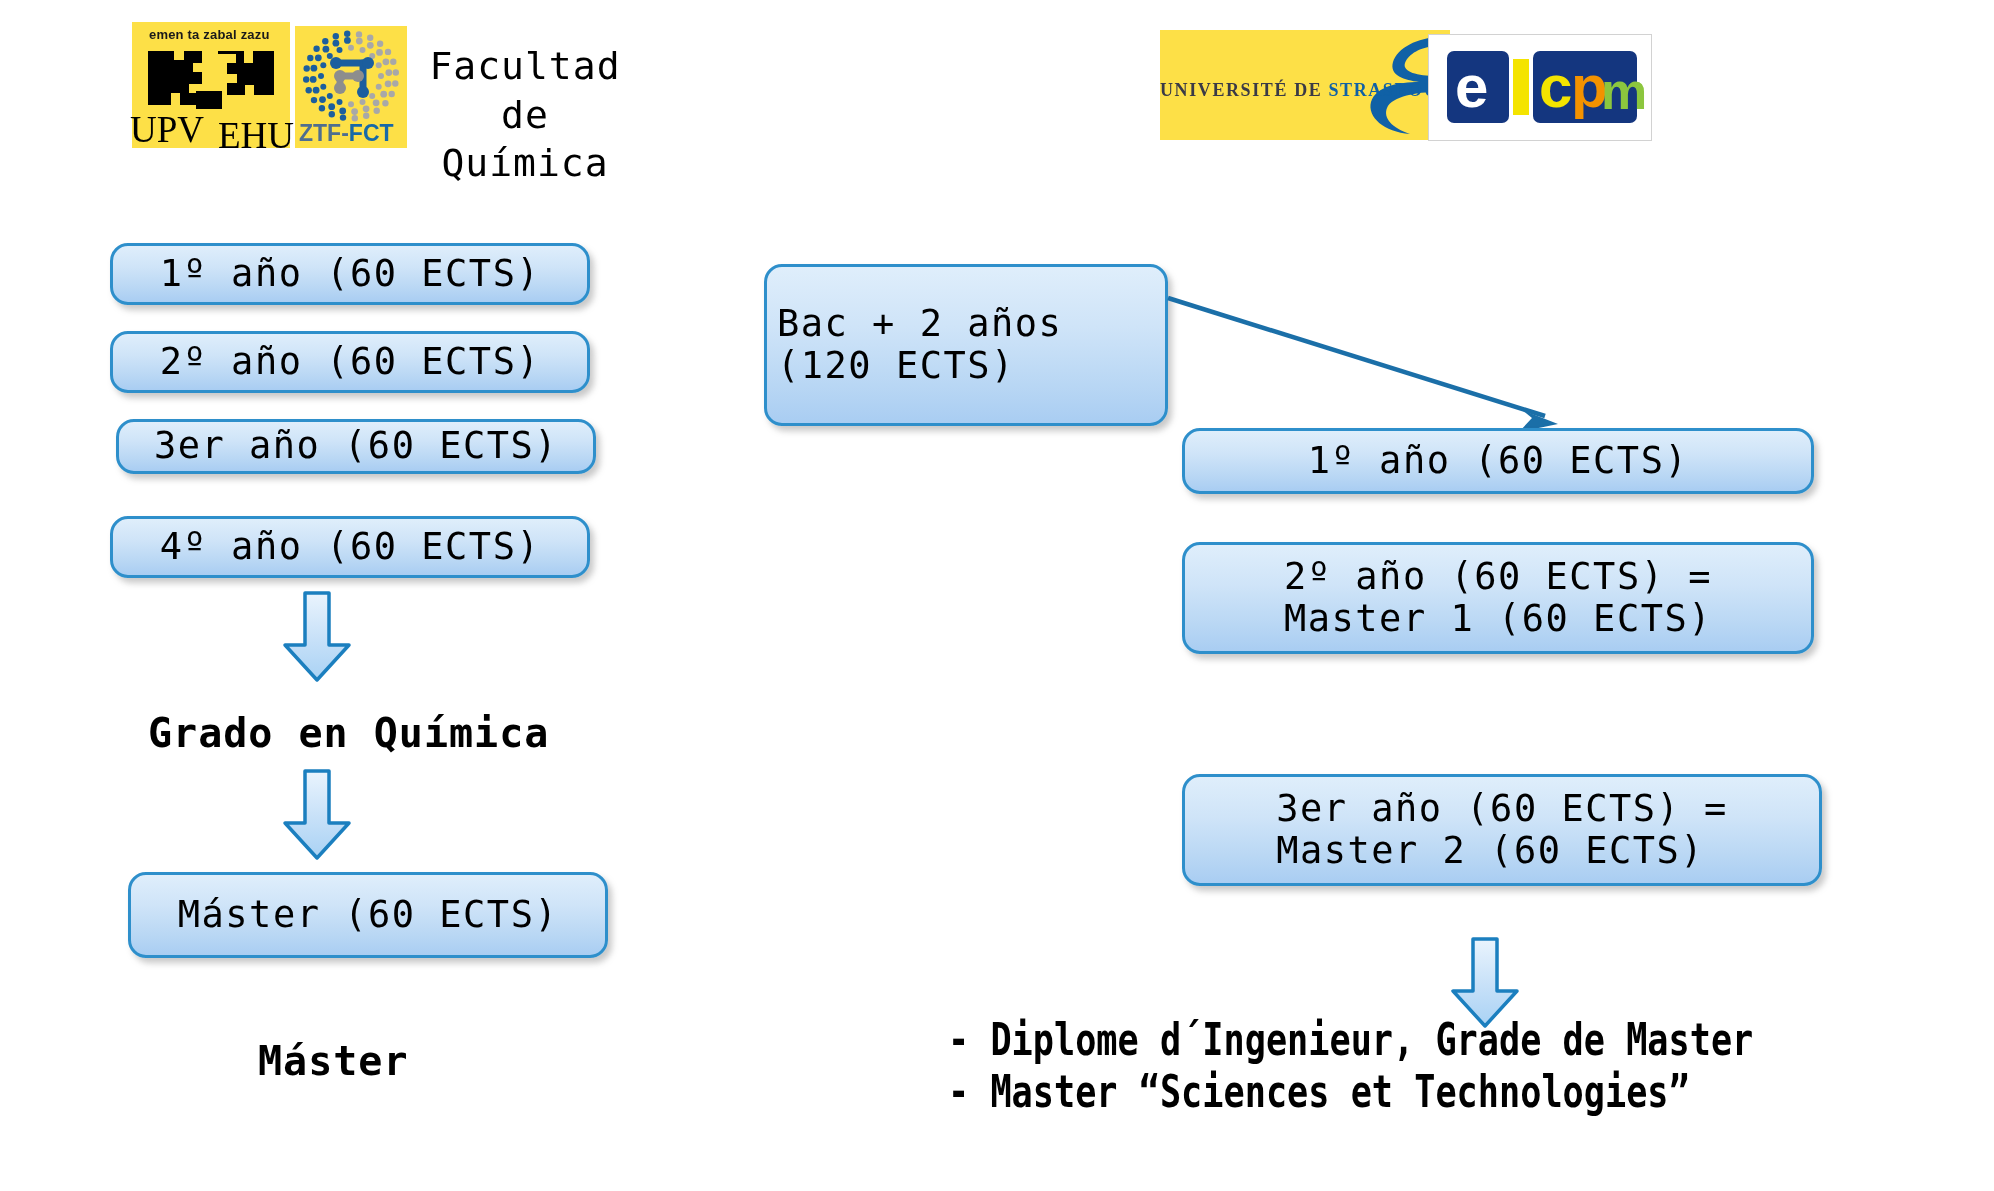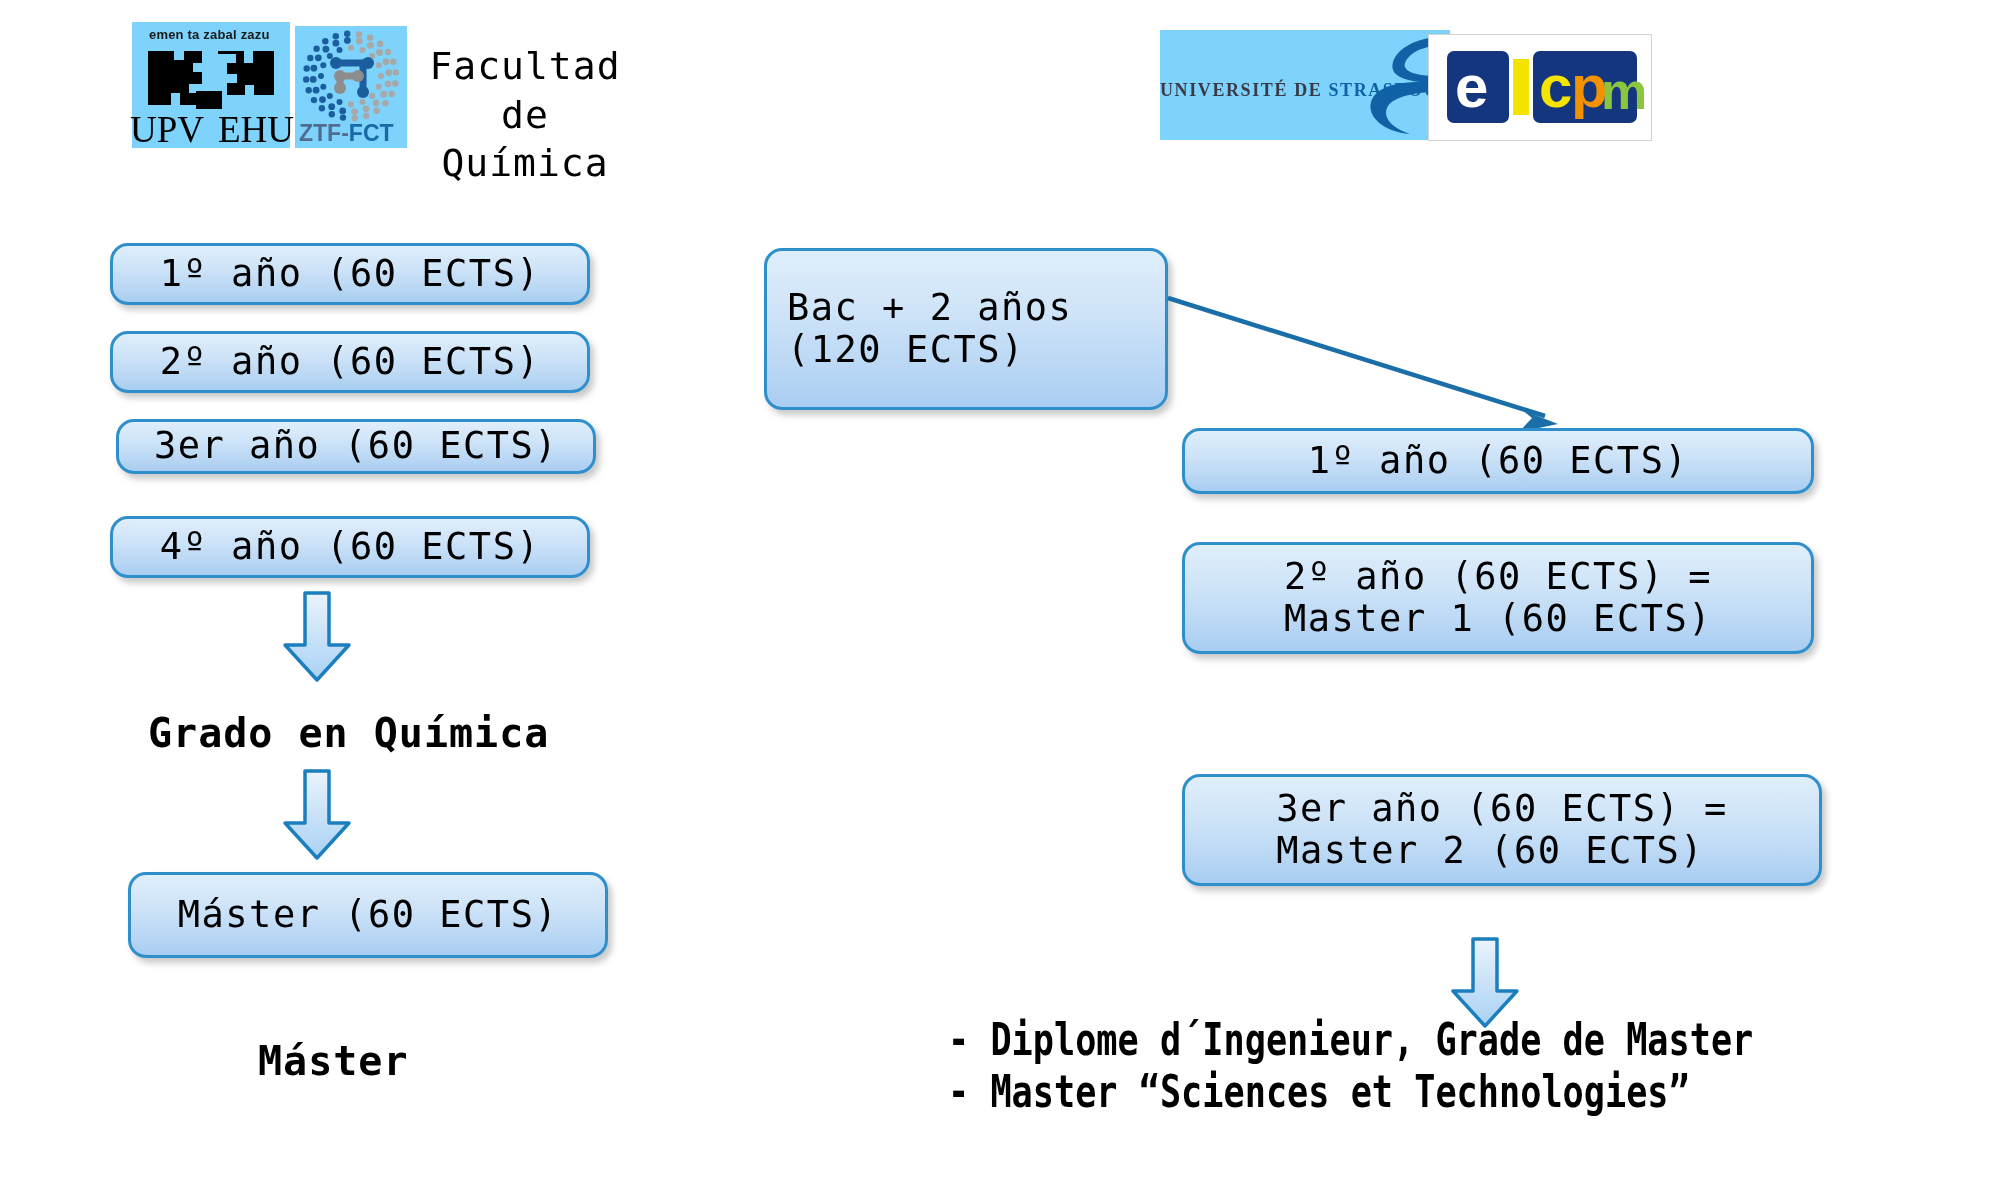--- a/index.html
+++ b/index.html
@@ -30,21 +30,21 @@
     align-items: center;
     justify-content: center;
     color: #000000;
     font-family: "DejaVu Sans Mono", monospace;
     font-size: 37px;
     letter-spacing: 1.5px;
     line-height: 1.14;
     text-align: left;
     white-space: pre-line;
   }
-  .gbox.left-align { justify-content: flex-start; text-align: left; padding-left: 20px; }
+  .gbox.left-align { justify-content: flex-start; text-align: left; padding-left: 10px; margin-top: 16px; }
 
   
   .down-arrow { position: absolute; }
   .down-arrow svg { display: block; overflow: visible; }
 
   
   .plain {
     position: absolute;
     color: #000000;
     font-family: "DejaVu Sans Mono", monospace;
@@ -57,21 +57,21 @@
     position: absolute;
     color: #000000;
     font-family: "DejaVu Sans Mono", monospace;
     font-weight: bold;
     white-space: pre;
     transform: scaleX(0.80);
     transform-origin: left center;
   }
 
   
-  .logo-box { position: absolute; background: #7dd3fc; }
+  .logo-box { position: absolute; background: #fde047; }
   .upvehu-motto {
     position: absolute;
     font-family: "Liberation Sans", sans-serif;
     font-size: 13px;
     font-weight: bold;
     letter-spacing: 0.2px;
     color: #1a1a1a;
     white-space: pre;
   }
   .upv-word, .ehu-word {
@@ -138,21 +138,21 @@
   <div class="upvehu-motto" style="left:17px; top:5px;">emen ta zabal zazu</div>
 
   <svg style="position:absolute; left:12px; top:25px;" width="134" height="66" viewBox="0 0 134 66">
     <g fill="#000000">
       <path d="M4,4 h26 v9 h10 v-9 h18 v12 h-9 v9 h9 v12 h-13 v9 h13 v12 h-22 v-12 h-9 v12 h-23 z"></path>
       <path d="M74,4 h26 v12 h9 v-12 h21 v44 h-20 v-10 h-9 v10 h-18 v-12 h10 v-9 h-10 v-11 h9 v-9 h-18 z"></path>
       <path d="M52,44 h26 v18 h-26 z"></path>
     </g>
   </svg>
   <div class="upv-word" style="left:-2px; top:86px;">UPV</div>
-  <div class="ehu-word" style="left:86px; top:86px;">EHU</div>
+  <div class="ehu-word" style="left:86px; top:92px;">EHU</div>
 </div>
 
 <div class="logo-box" style="left:295px; top:26px; width:112px; height:122px;">
   <svg style="position:absolute; left:0px; top:0px;" width="112" height="100" viewBox="0 0 112 100">
     <g id="dots">
         <circle cx="86.0" cy="50.0" r="3.0" fill="#a8a8a8"></circle>
         <circle cx="83.7" cy="60.8" r="3.0" fill="#a8a8a8"></circle>
         <circle cx="77.2" cy="69.9" r="3.0" fill="#a8a8a8"></circle>
         <circle cx="67.5" cy="76.1" r="3.0" fill="#a8a8a8"></circle>
         <circle cx="56.0" cy="78.2" r="3.0" fill="#a8a8a8"></circle>

